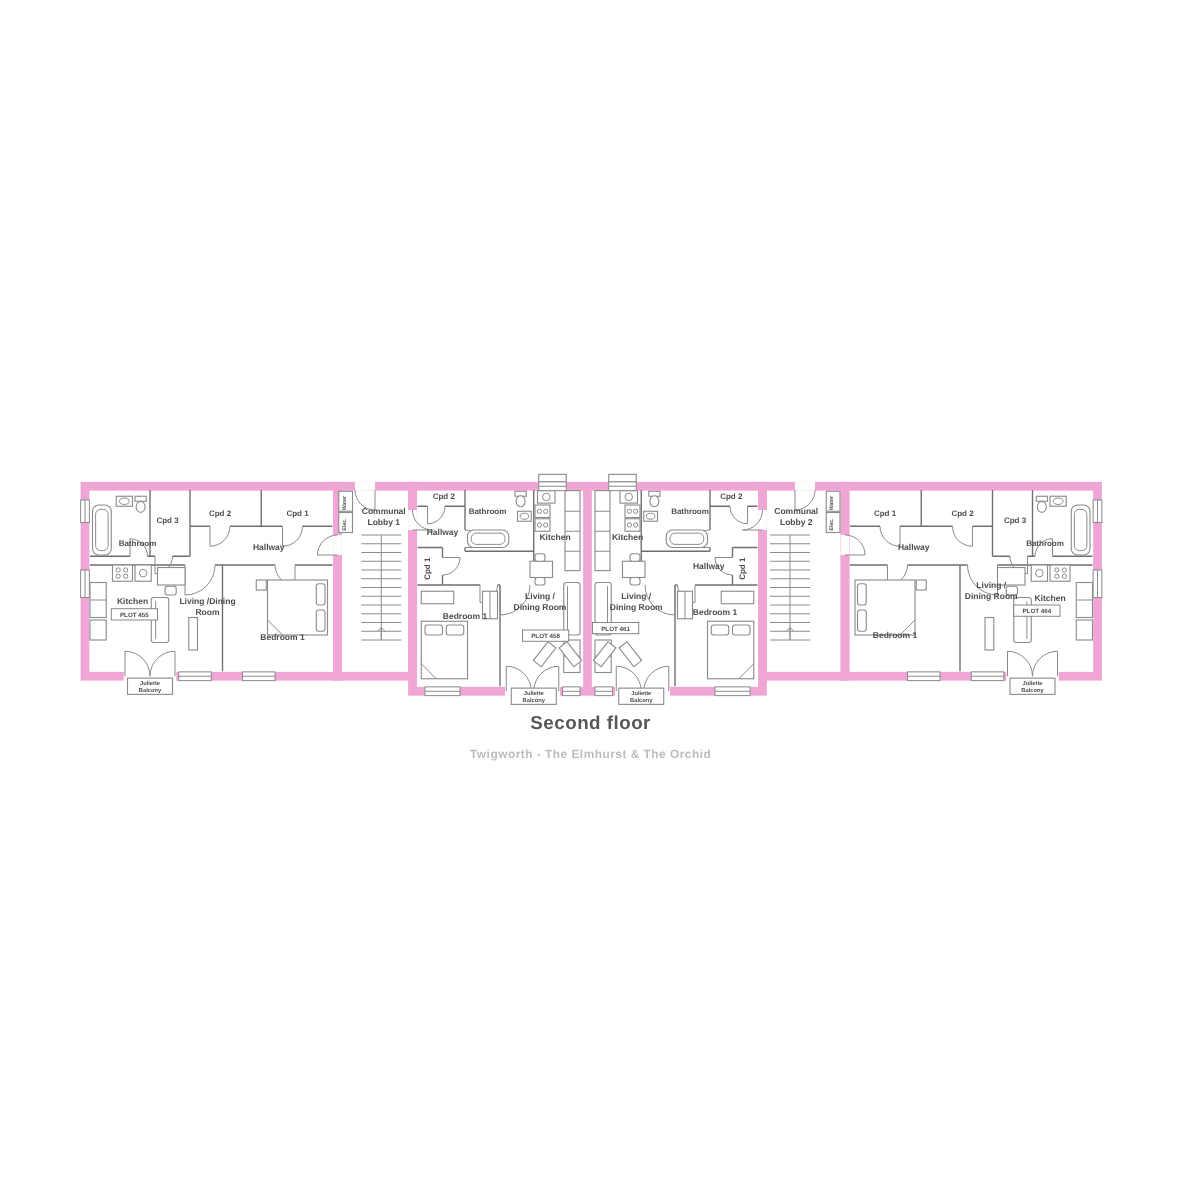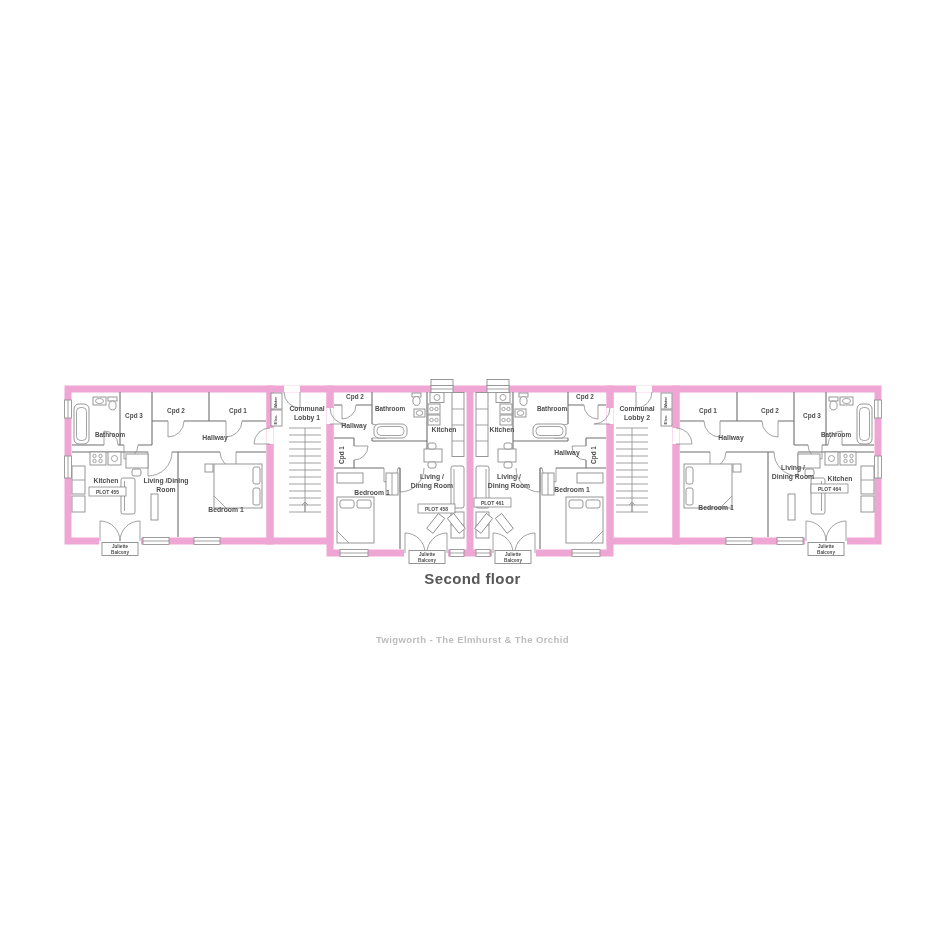--- a/index.html
+++ b/index.html
@@ -2,21 +2,21 @@
 <html><head>
 <meta charset="utf-8">
 <style>
   html,body{margin:0;padding:0;background:#fff;}
   .page{position:relative;width:945px;height:913px;background:#fff;overflow:hidden;
         font-family:"Liberation Sans",sans-serif;}
   .plan-svg{position:absolute;left:0;top:0;}
   .floor-title{position:absolute;top:570px;left:0;right:0;text-align:center;
         font-size:15px;font-weight:bold;color:#575757;letter-spacing:.4px;}
   .dev-subtitle{position:absolute;top:598px;left:0;right:0;text-align:center;
-        font-size:9.5px;font-weight:bold;color:#bcbcbc;letter-spacing:.4px;margin-top:36px;}
+        font-size:9.5px;font-weight:bold;color:#bcbcbc;letter-spacing:.4px;}
   
   .pw{fill:none;stroke:#f0a6d4;stroke-width:7;}
   .iw{fill:none;stroke:#6f6f6f;stroke-width:1.1;}
   .dr{fill:none;stroke:#8a8a8a;stroke-width:.8;}
   .fx{fill:#fff;stroke:#8c8c8c;stroke-width:.9;}
   .fxl{fill:none;stroke:#8c8c8c;stroke-width:.8;}
   .win{fill:#fff;stroke:#8a8a8a;stroke-width:.8;}
   .gap{fill:#fff;stroke:none;}
   .lbl{font:bold 6.8px "Liberation Sans",sans-serif;fill:#4d4d4d;text-anchor:middle;}
   .lbm{font:bold 6.4px "Liberation Sans",sans-serif;fill:#4d4d4d;text-anchor:middle;}

